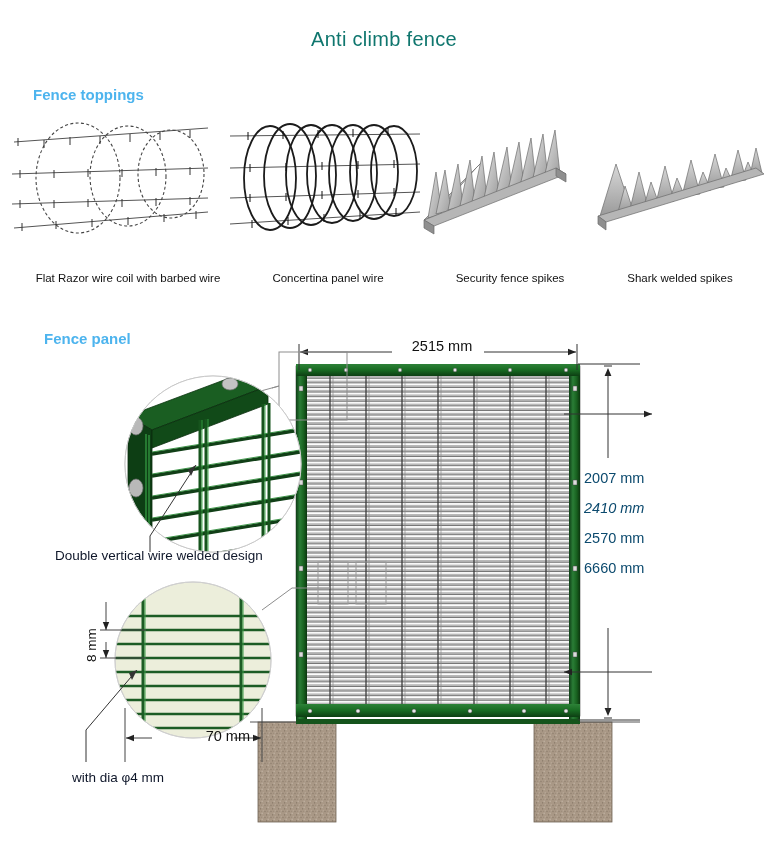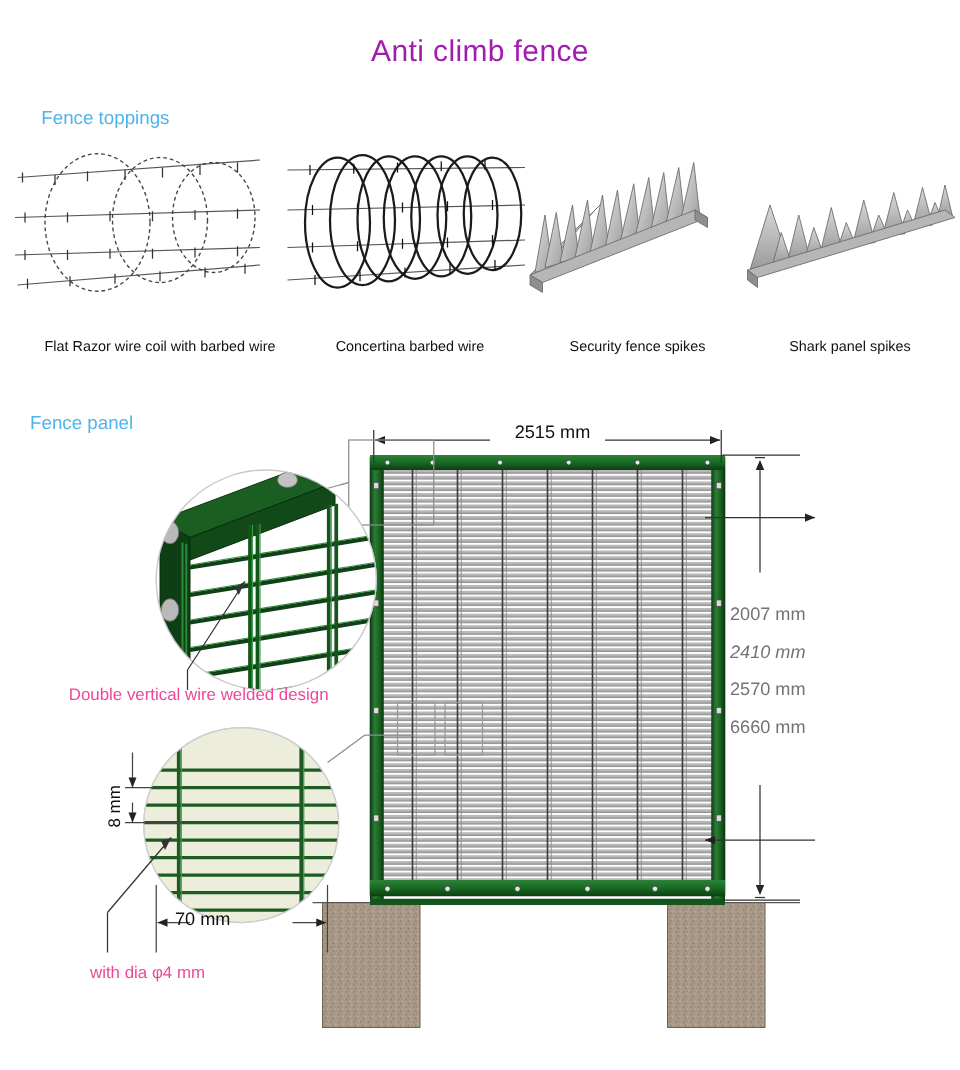--- a/index.html
+++ b/index.html
@@ -7,43 +7,43 @@
   body{
     width:768px;height:856px;position:relative;overflow:hidden;
     font-family:"Liberation Sans", sans-serif;
     color:#1a1a1a;
   }
   .abs{position:absolute;}
 
   
   #page-title{
     left:0;top:28px;width:768px;text-align:center;
-    font-size:24px;color:#a21caf;letter-spacing:.3px;
+    font-size:20px;color:#0f766e;letter-spacing:.3px;
   }
   .section-head{
-    font-size:15px;color:#4db4ee;
+    font-size:15px;color:#4db4ee;font-weight:bold;
   }
   #toppings-head{left:33px;top:86px;}
-  #panel-head{left:24px;top:330px;}
+  #panel-head{left:44px;top:330px;}
 
   
   .topping-cell{top:112px;height:130px;}
   .topping-caption{
     position:absolute;top:272px;font-size:11.5px;color:#111;
     text-align:center;
   }
 
   
   .dim-text{font-size:14.5px;color:#111;}
-  .note-text{font-size:13.5px;color:#ec4899;}
+  .note-text{font-size:13.5px;color:#0f172a;}
   .vert-text{
     font-size:13.5px;color:#111;
     transform:rotate(-90deg);transform-origin:left top;white-space:nowrap;
   }
-  .hlabel{font-size:14.5px;color:#737373;white-space:nowrap;margin-top:14px;}
+  .hlabel{font-size:14.5px;color:#0c4a6e;white-space:nowrap;}
 
   svg{display:block;}
   .nosel{user-select:none;}
 </style>
 </head>
 <body>
 
 <div class="abs nosel" id="page-title">Anti climb fence</div>
 
 <div class="abs nosel section-head" id="toppings-head">Fence toppings</div>
@@ -126,21 +126,21 @@
         <line x1="130" y1="78" x2="130" y2="86"></line>
       <line x1="166" y1="76" x2="166" y2="84"></line>
       <line x1="24" y1="108" x2="24" y2="116"></line>
         <line x1="60" y1="105" x2="60" y2="113"></line>
       <line x1="96" y1="102" x2="96" y2="110"></line>
         <line x1="132" y1="99" x2="132" y2="107"></line>
       <line x1="168" y1="96" x2="168" y2="104"></line>
     </g>
   </svg>
 </div>
-<div class="topping-caption nosel" style="left:228px;width:200px;">Concertina barbed wire</div>
+<div class="topping-caption nosel" style="left:228px;width:200px;">Concertina panel wire</div>
 
 <div class="abs topping-cell" style="left:420px;width:180px;">
   <svg width="180" height="130" viewBox="0 0 180 130">
     <defs>
       <linearGradient id="mt1" x1="0" y1="0" x2="1" y2="1">
         <stop offset="0" stop-color="#e2e2e2"></stop>
           <stop offset="1" stop-color="#9d9d9d"></stop>
       </linearGradient>
     </defs>
     <g stroke="#6b6b6b" stroke-width="0.7" fill="url(#mt1)">
@@ -186,21 +186,21 @@
       <polygon points="114,77 123,42 132,75"></polygon>
       <polygon points="128,73 134,56 141,71"></polygon>
       <polygon points="138,70 146,38 154,68"></polygon>
       <polygon points="150,66 156,50 162,64"></polygon>
       <polygon points="158,63 164,36 170,61"></polygon>
       <polygon points="6,104 164,56 172,62 14,110" fill="#b6b6b6"></polygon>
       <polygon points="6,104 14,110 14,118 6,112" fill="#8f8f8f"></polygon>
     </g>
   </svg>
 </div>
-<div class="topping-caption nosel" style="left:592px;width:176px;">Shark panel spikes</div>
+<div class="topping-caption nosel" style="left:592px;width:176px;">Shark welded spikes</div>
 
 <div class="abs nosel section-head" id="panel-head">Fence panel</div>
 
 <div class="abs" style="left:0;top:330px;width:664px;height:526px;">
 <svg width="768" height="526" viewBox="0 0 768 526">
   <defs>
 
     <pattern id="meshH" width="8" height="4.6" patternUnits="userSpaceOnUse">
       <rect width="8" height="4.6" fill="#fdfdfd"></rect>
       <rect y="0" width="8" height="2.0" fill="#b9b9b9"></rect>
@@ -466,21 +466,21 @@
     </div>
   </foreignObject>
 
   <g stroke="#444" stroke-width="1" fill="none">
     <line x1="125" y1="378" x2="125" y2="432"></line>
     <line x1="262" y1="378" x2="262" y2="432"></line>
     <line x1="126" y1="408" x2="152" y2="408" marker-start="url(#arrL)"></line>
     <line x1="234" y1="408" x2="261" y2="408" marker-end="url(#arrR)"></line>
   </g>
   <foreignObject x="140" y="398" width="110" height="26">
-    <div xmlns="http://www.w3.org/1999/xhtml" class="dim-text nosel" style="text-align:left;">70 mm</div>
+    <div xmlns="http://www.w3.org/1999/xhtml" class="dim-text nosel" style="text-align:right;">70 mm</div>
   </foreignObject>
 
   <g stroke="#333" stroke-width="1" fill="none">
     <line x1="137" y1="340" x2="86" y2="400"></line>
     <line x1="86" y1="400" x2="86" y2="432"></line>
     <polygon points="137,340 129,343 132,350" fill="#333" stroke="none"></polygon>
   </g>
   <foreignObject x="72" y="440" width="200" height="28">
     <div xmlns="http://www.w3.org/1999/xhtml" class="note-text nosel">with dia φ4 mm</div>
   </foreignObject>

